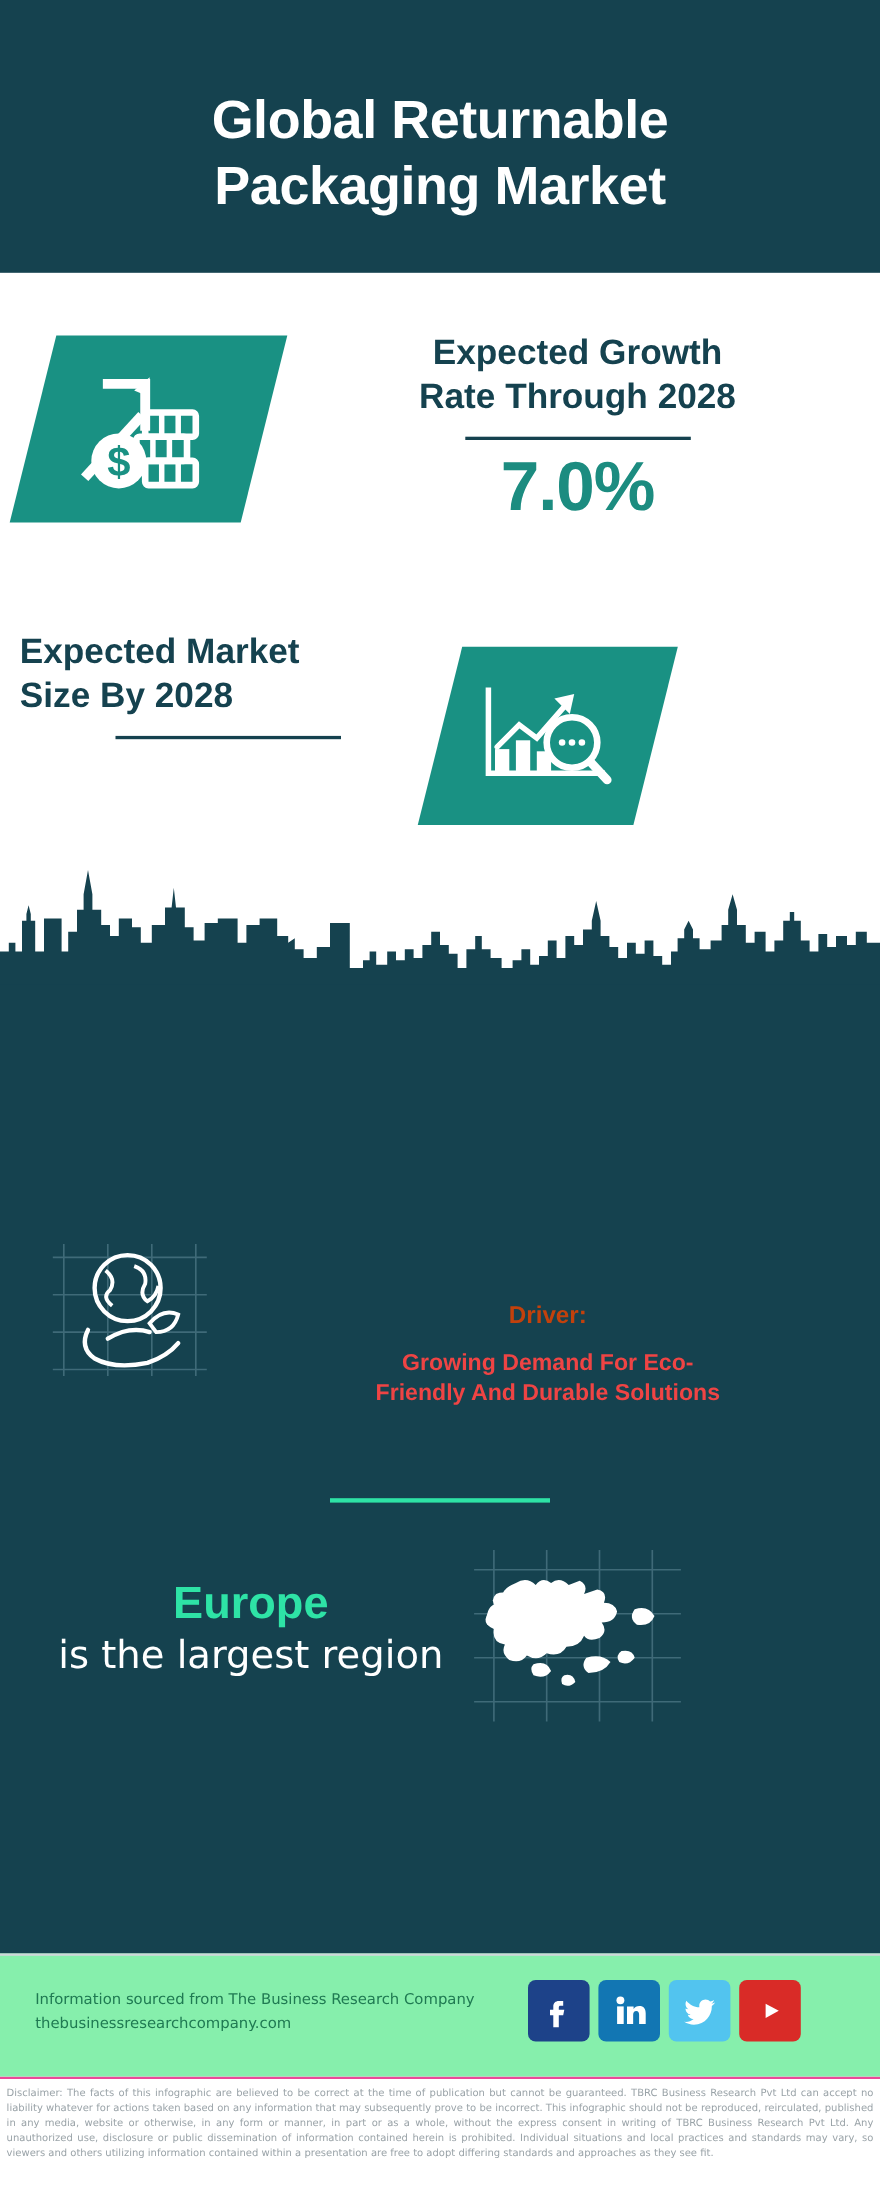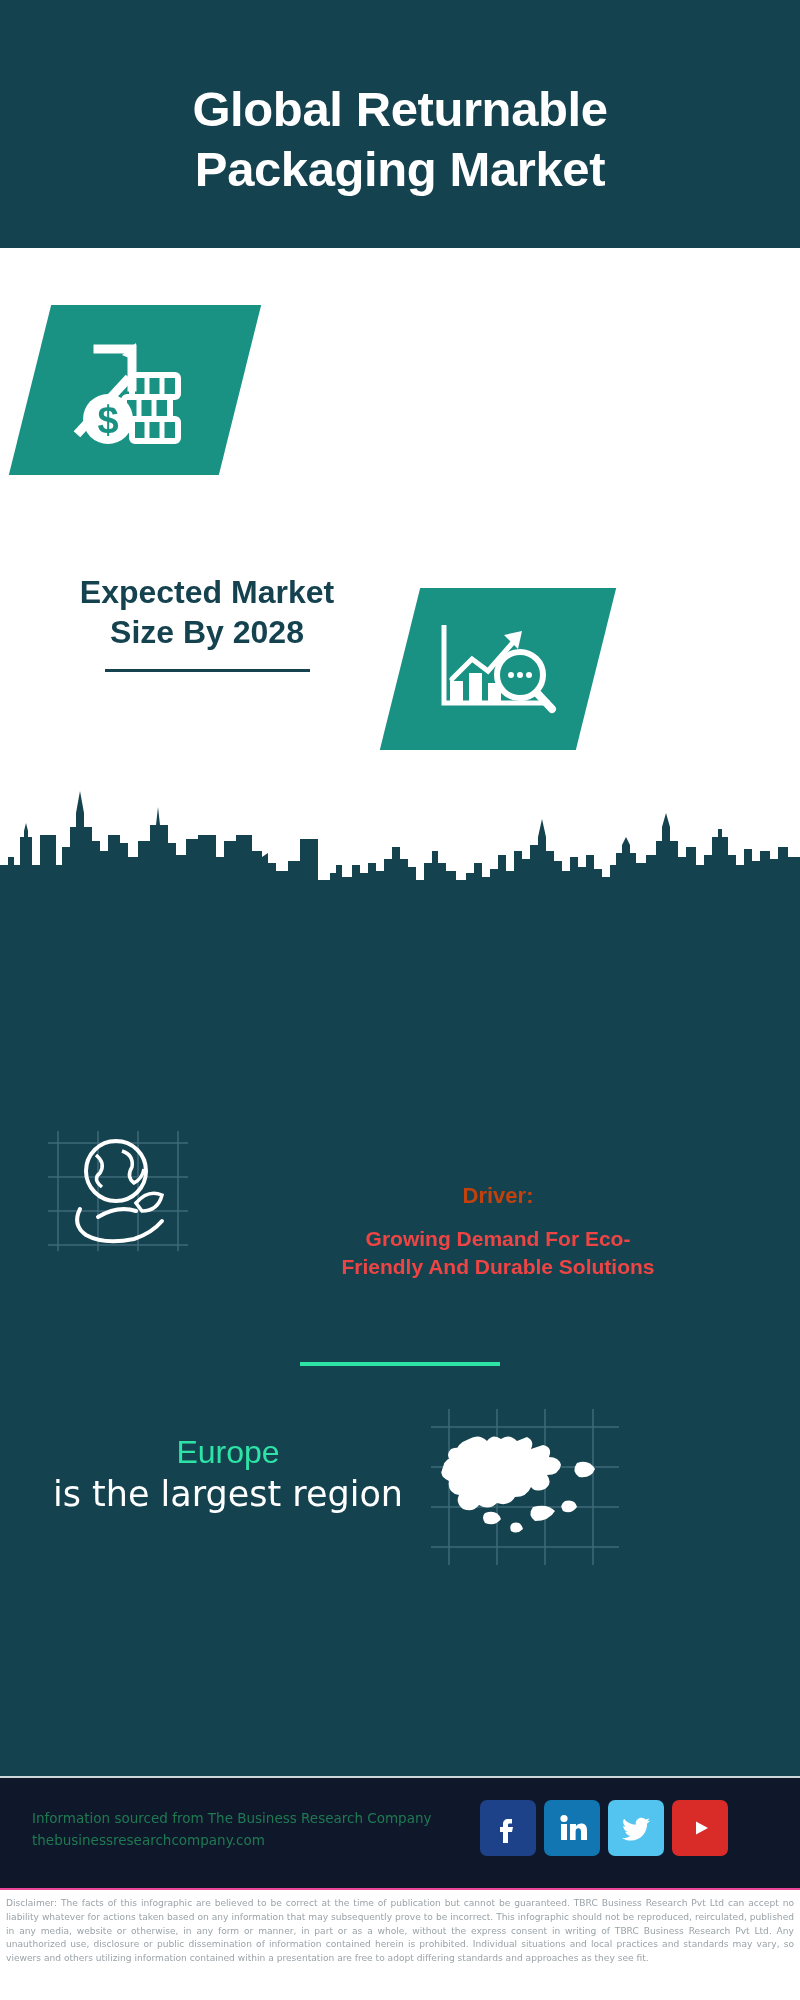--- a/index.html
+++ b/index.html
@@ -87,21 +87,21 @@
     font-weight: bold;
     line-height: 1.05;
     letter-spacing: -1px;
   }
 
   
   .size-text {
     position: absolute;
     left: 18px; top: 572px;
     width: 378px;
-    text-align: center;
+    text-align: left;
   }
   .size-tile {
     left: 400px; top: 588px;
     width: 196px; height: 162px;
   }
   .value-row {
     display: flex;
     align-items: baseline;
     justify-content: center;
     gap: 14px;
@@ -157,43 +157,43 @@
 
   
   .region-text {
     position: absolute;
     left: 28px; top: 1432px;
     width: 400px;
     text-align: center;
   }
   .region-name {
     color: #2ee3a6;
-    font-size: 32px;
-    font-weight: normal;
+    font-size: 41px;
+    font-weight: bold;
     line-height: 1.25;
   }
   .region-sub {
     color: #ffffff;
     font-size: 35px;
     font-weight: normal;
     line-height: 1.3;
     font-family: "DejaVu Sans", sans-serif;
   }
   .map-wrap {
     position: absolute;
     left: 425px; top: 1405px;
     width: 200px; height: 165px;
   }
 
   
   .footer {
     position: absolute;
     left: 0; top: 1776px;
     width: 800px; height: 112px;
-    background: #0f172a;
+    background: #86efac;
     border-top: 2px solid #cfd6d9;
   }
   .source-block {
     position: absolute;
     left: 32px; top: 30px;
     width: 440px;
   }
   .source-line {
     color: #1f7a52;
     font-size: 13.5px;
@@ -259,20 +259,26 @@
         <line x1="84" y1="62" x2="84" y2="84" stroke="#ffffff" stroke-width="5"></line>
         <rect x="62" y="84" width="46" height="22" rx="3" stroke="#ffffff" stroke-width="6" fill="none"></rect>
         <line x1="77" y1="84" x2="77" y2="106" stroke="#ffffff" stroke-width="5"></line>
         <line x1="92" y1="84" x2="92" y2="106" stroke="#ffffff" stroke-width="5"></line>
         <circle cx="38" cy="84" r="25" fill="#ffffff"></circle>
         <text x="38" y="98" font-family="Liberation Sans, sans-serif" font-size="38" font-weight="bold" fill="#199183" text-anchor="middle">$</text>
       </svg>
     </div>
   </div>
 
+  <div class="growth-text">
+    <div class="label-dark">Expected Growth</div>
+    <div class="label-dark">Rate Through 2028</div>
+    <div class="rule"></div>
+    <div class="value-teal">7.0%</div>
+  </div>
 
   <div class="size-text">
     <div class="label-dark">Expected Market</div>
     <div class="label-dark">Size By 2028</div>
     <div class="rule"></div>
   </div>
 
   <div class="para size-tile">
     <div class="glyph">
       <svg width="120" height="104" viewBox="0 0 120 104" fill="none">

